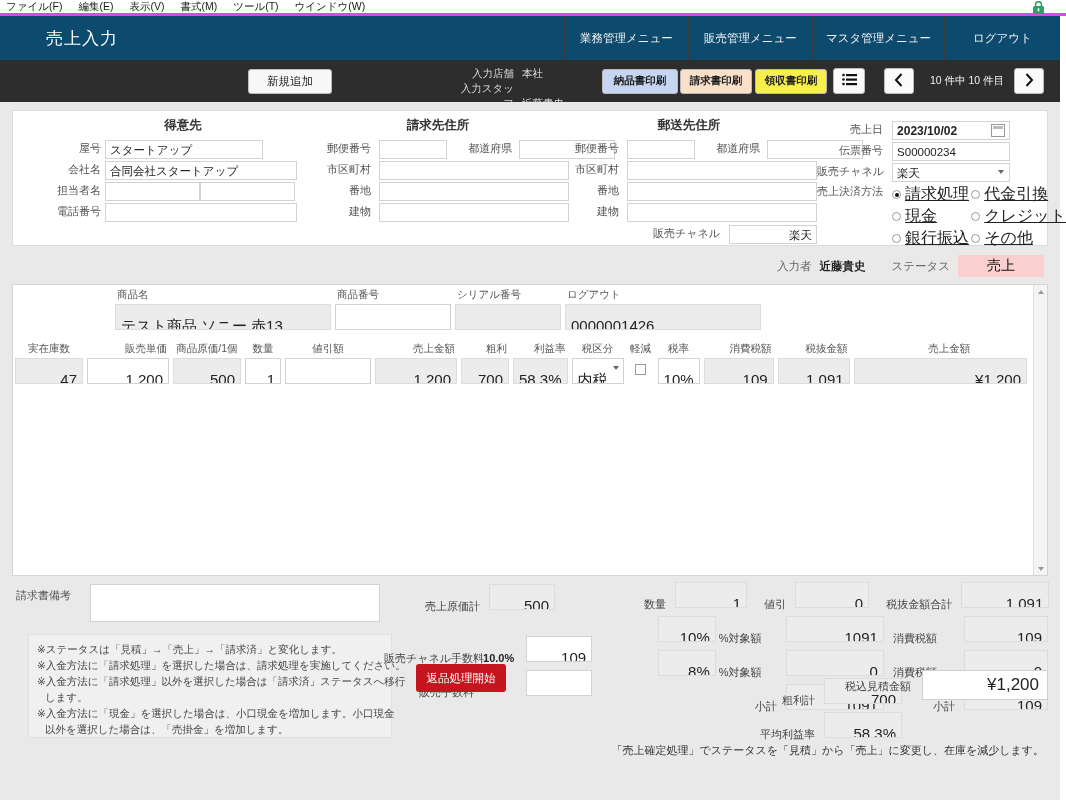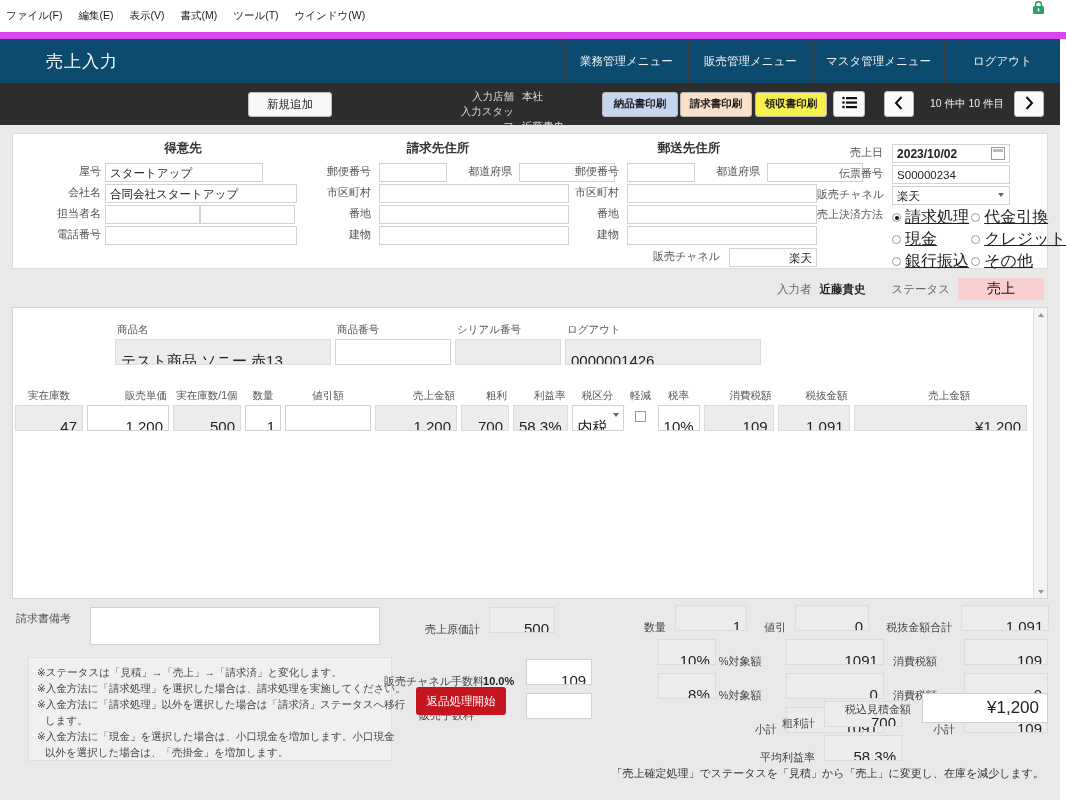--- a/index.html
+++ b/index.html
@@ -5,22 +5,22 @@
   * { box-sizing: border-box; }
   html, body { margin:0; padding:0; }
   body {
     width:1066px; height:800px;
     font-family:"Liberation Sans","DejaVu Sans",sans-serif;
     font-size:12px; color:#222; background:#ffffff;
     overflow:hidden;
   }
 
   
-  .menubar { height:16px; background:#fff; border-bottom:7px solid #d946ef;
-             display:flex; align-items:center; padding:16px 6px; position:relative; }
+  .menubar { height:16px; background:#fff; border-bottom:3px solid #d946ef;
+             display:flex; align-items:center; padding:4px 6px; position:relative; }
   .menubar .mi { font-size:10.5px; color:#1a1a1a; margin-right:16px; white-space:nowrap; }
   .lock { position:absolute; right:22px; top:1px; width:11px; height:13px; }
 
   
   .appwrap { width:1060px; }
   .header { height:44px; background:#0c4a6e; color:#fff; display:flex; align-items:center; }
   .app-title { font-size:17px; margin-left:46px; letter-spacing:1px; flex:0 0 auto; }
   .navspace { flex:1 1 auto; }
   .nav { display:flex; height:44px; align-items:stretch; }
   .nav .navitem { display:flex; align-items:center; justify-content:center;
@@ -112,21 +112,21 @@
                align-items:center; height:28px; font-size:11.5px; }
   .statusrow .k { color:#666; margin-right:8px; }
   .statusrow .v { font-weight:bold; margin-right:26px; }
   .badge { background:#f9cfcf; color:#111; font-size:14px; width:86px; height:22px;
            display:flex; align-items:center; justify-content:center; }
 
   
   .items { margin:4px 12px 0 12px; height:292px; position:relative; background:#fff;
            border:1px solid #d5d5d5; }
   .tbl { width:100%; border-collapse:collapse; }
-  .tbl th { font-weight:normal; font-size:10.5px; color:#555; padding:15px 4px 1px 4px;
+  .tbl th { font-weight:normal; font-size:10.5px; color:#555; padding:3px 4px 1px 4px;
             text-align:left; white-space:nowrap; }
   .tbl td { padding:1px 2px; }
   .cell { border:1px solid #d2d2d2; height:19px; line-height:18px; font-size:15px;
           padding:12px 5px; background:#fff; white-space:nowrap; overflow:hidden; }
   .cell.g { background:#ececec; border-color:#dcdcdc; }
   .cell.r { text-align:right; }
   .cell.c { text-align:center; }
   .chk { width:11px; height:11px; border:1px solid #9a9a9a; background:#fff; display:inline-block; }
   .scroll { position:absolute; right:0; top:0; width:14px; height:290px; background:#f4f4f4;
             border-left:1px solid #e0e0e0; }
@@ -392,21 +392,21 @@
         <td></td>
       </tr>
     </tbody>
         </table>
 
     <table class="tbl" style="margin-top:8px;">
       <tbody>
             <tr>
         <th style="width:72px;text-align:center;">実在庫数</th>
         <th style="width:86px;text-align:right;">販売単価</th>
-        <th style="width:72px;text-align:center;">実在庫数/1個</th>
+        <th style="width:72px;text-align:center;">商品原価/1個</th>
         <th style="width:40px;text-align:center;">数量</th>
         <th style="width:90px;text-align:center;">値引額</th>
         <th style="width:86px;text-align:right;">売上金額</th>
         <th style="width:52px;text-align:right;">粗利</th>
         <th style="width:54px;text-align:right;">利益率</th>
         <th style="width:56px;text-align:center;">税区分</th>
         <th style="width:30px;text-align:center;">軽減</th>
         <th style="width:46px;text-align:center;">税率</th>
         <th style="width:74px;text-align:right;">消費税額</th>
         <th style="width:76px;text-align:right;">税抜金額</th>

